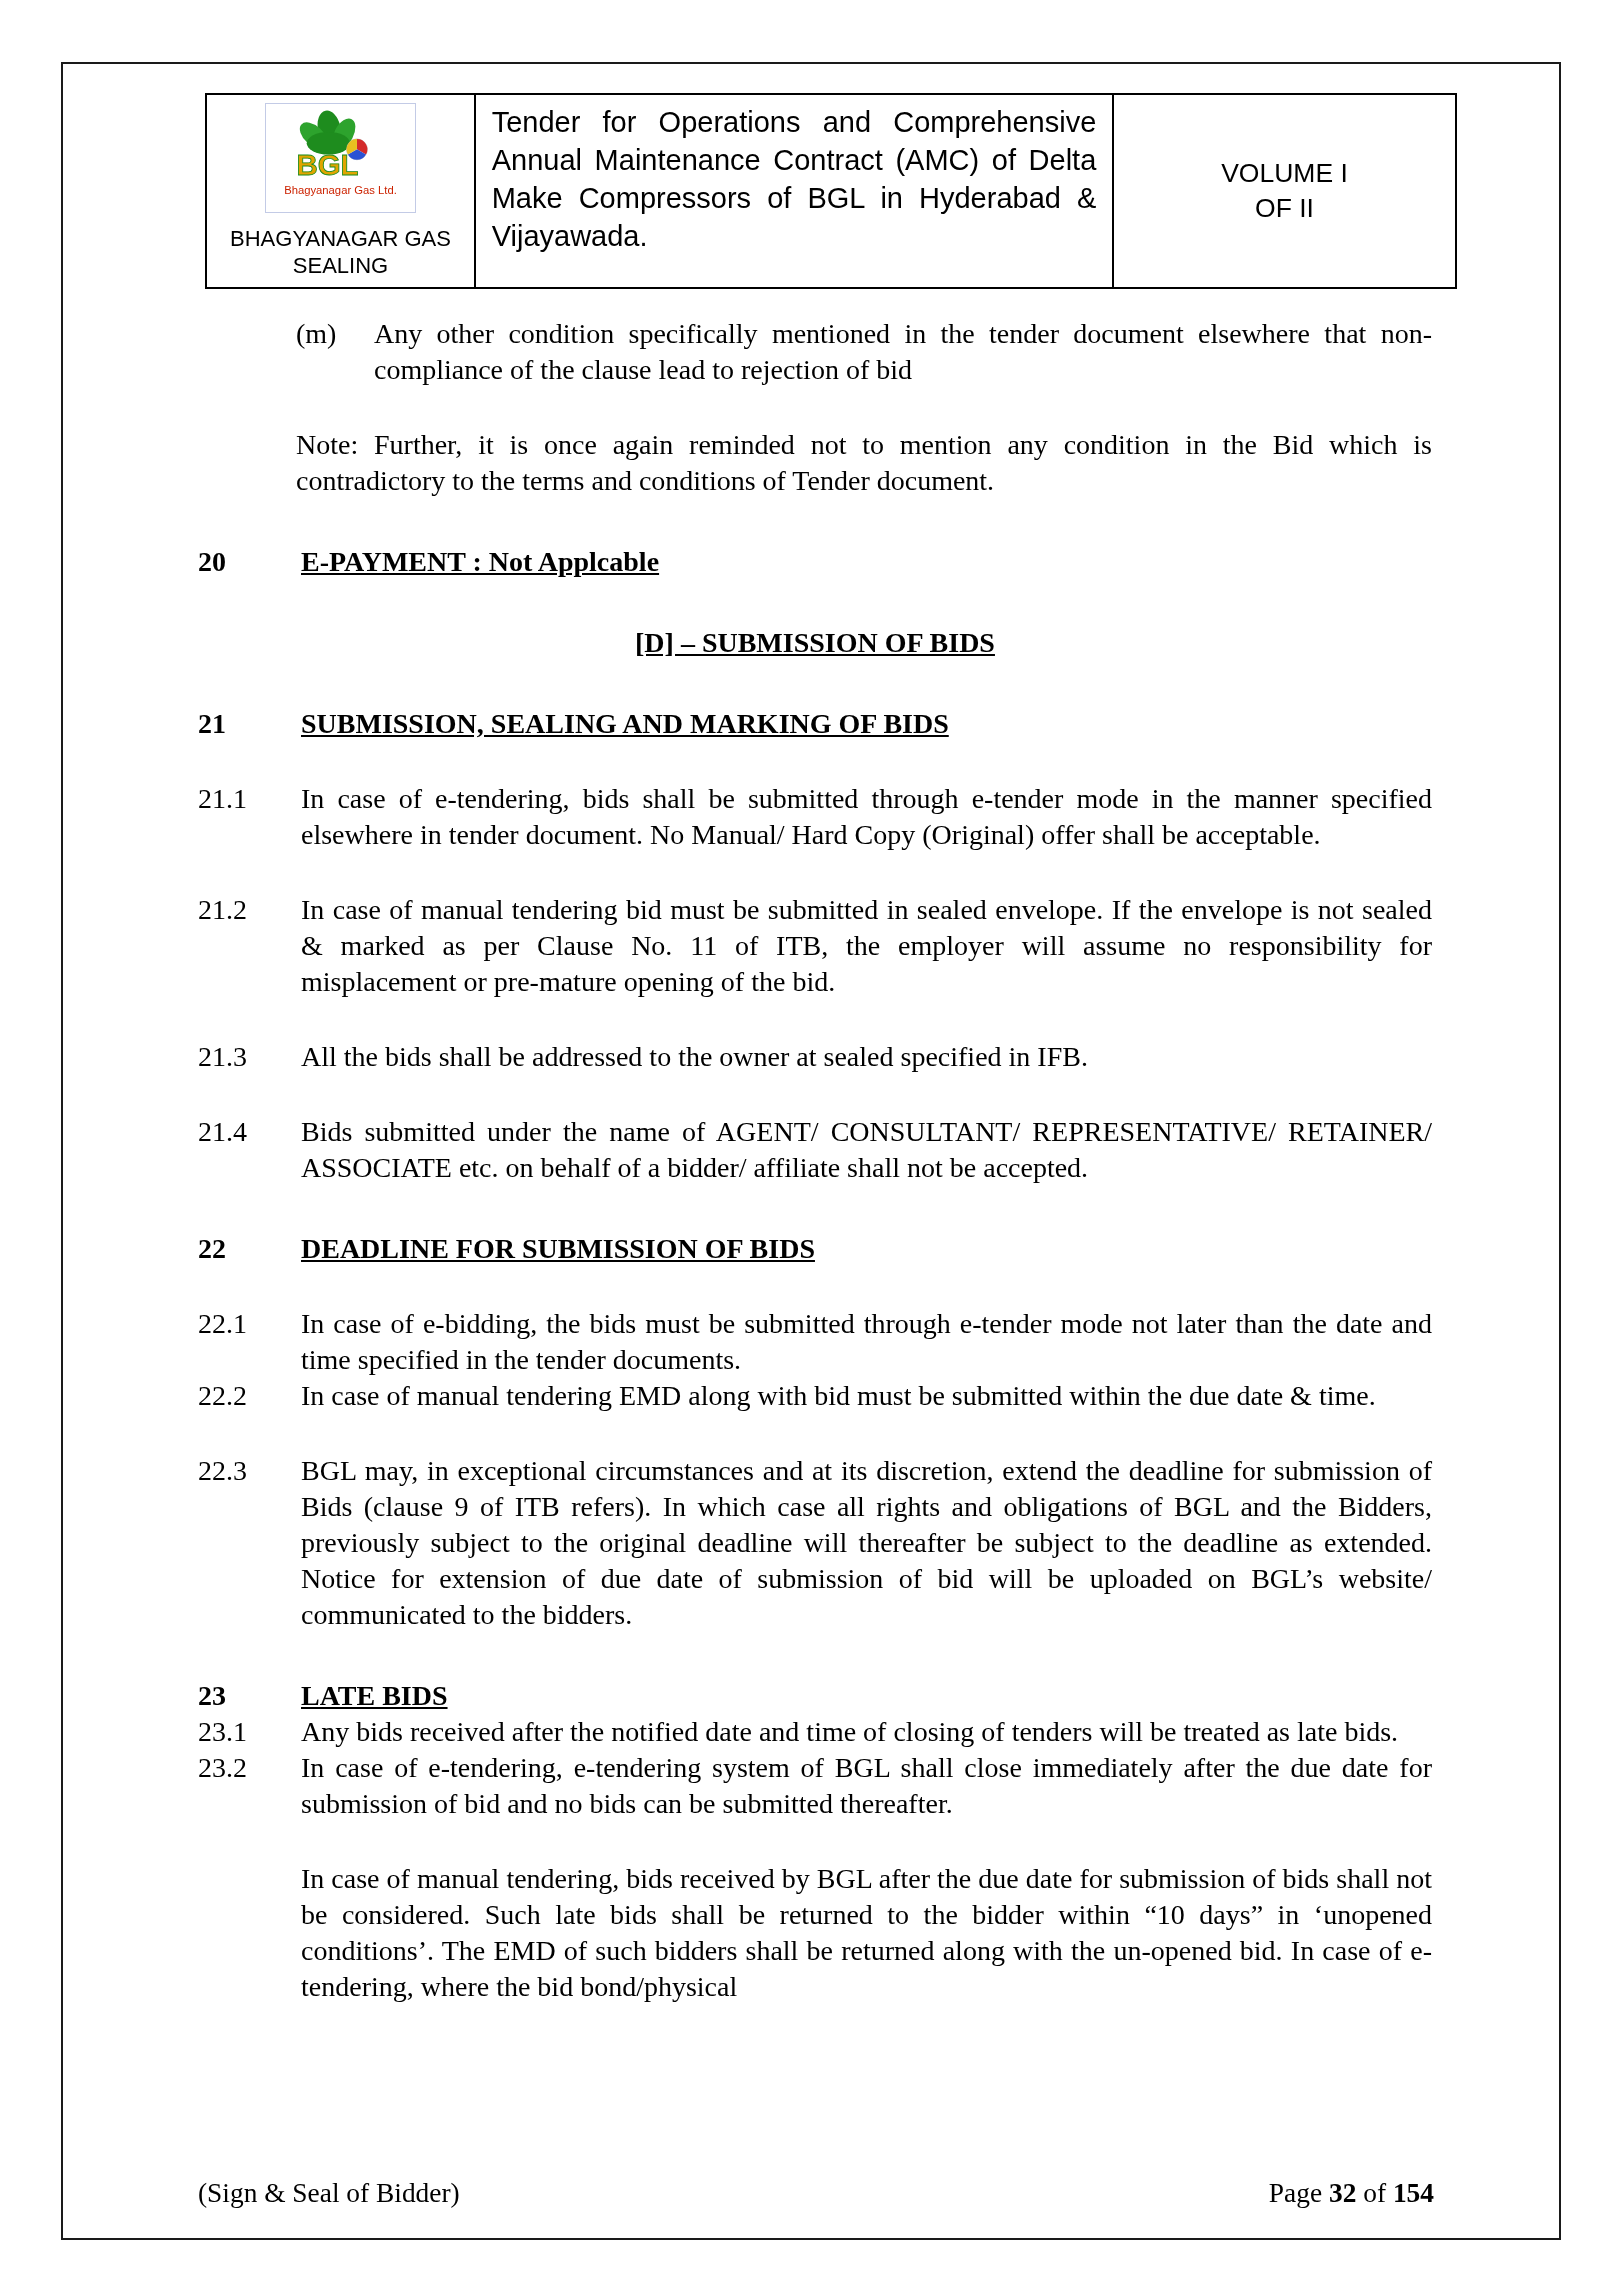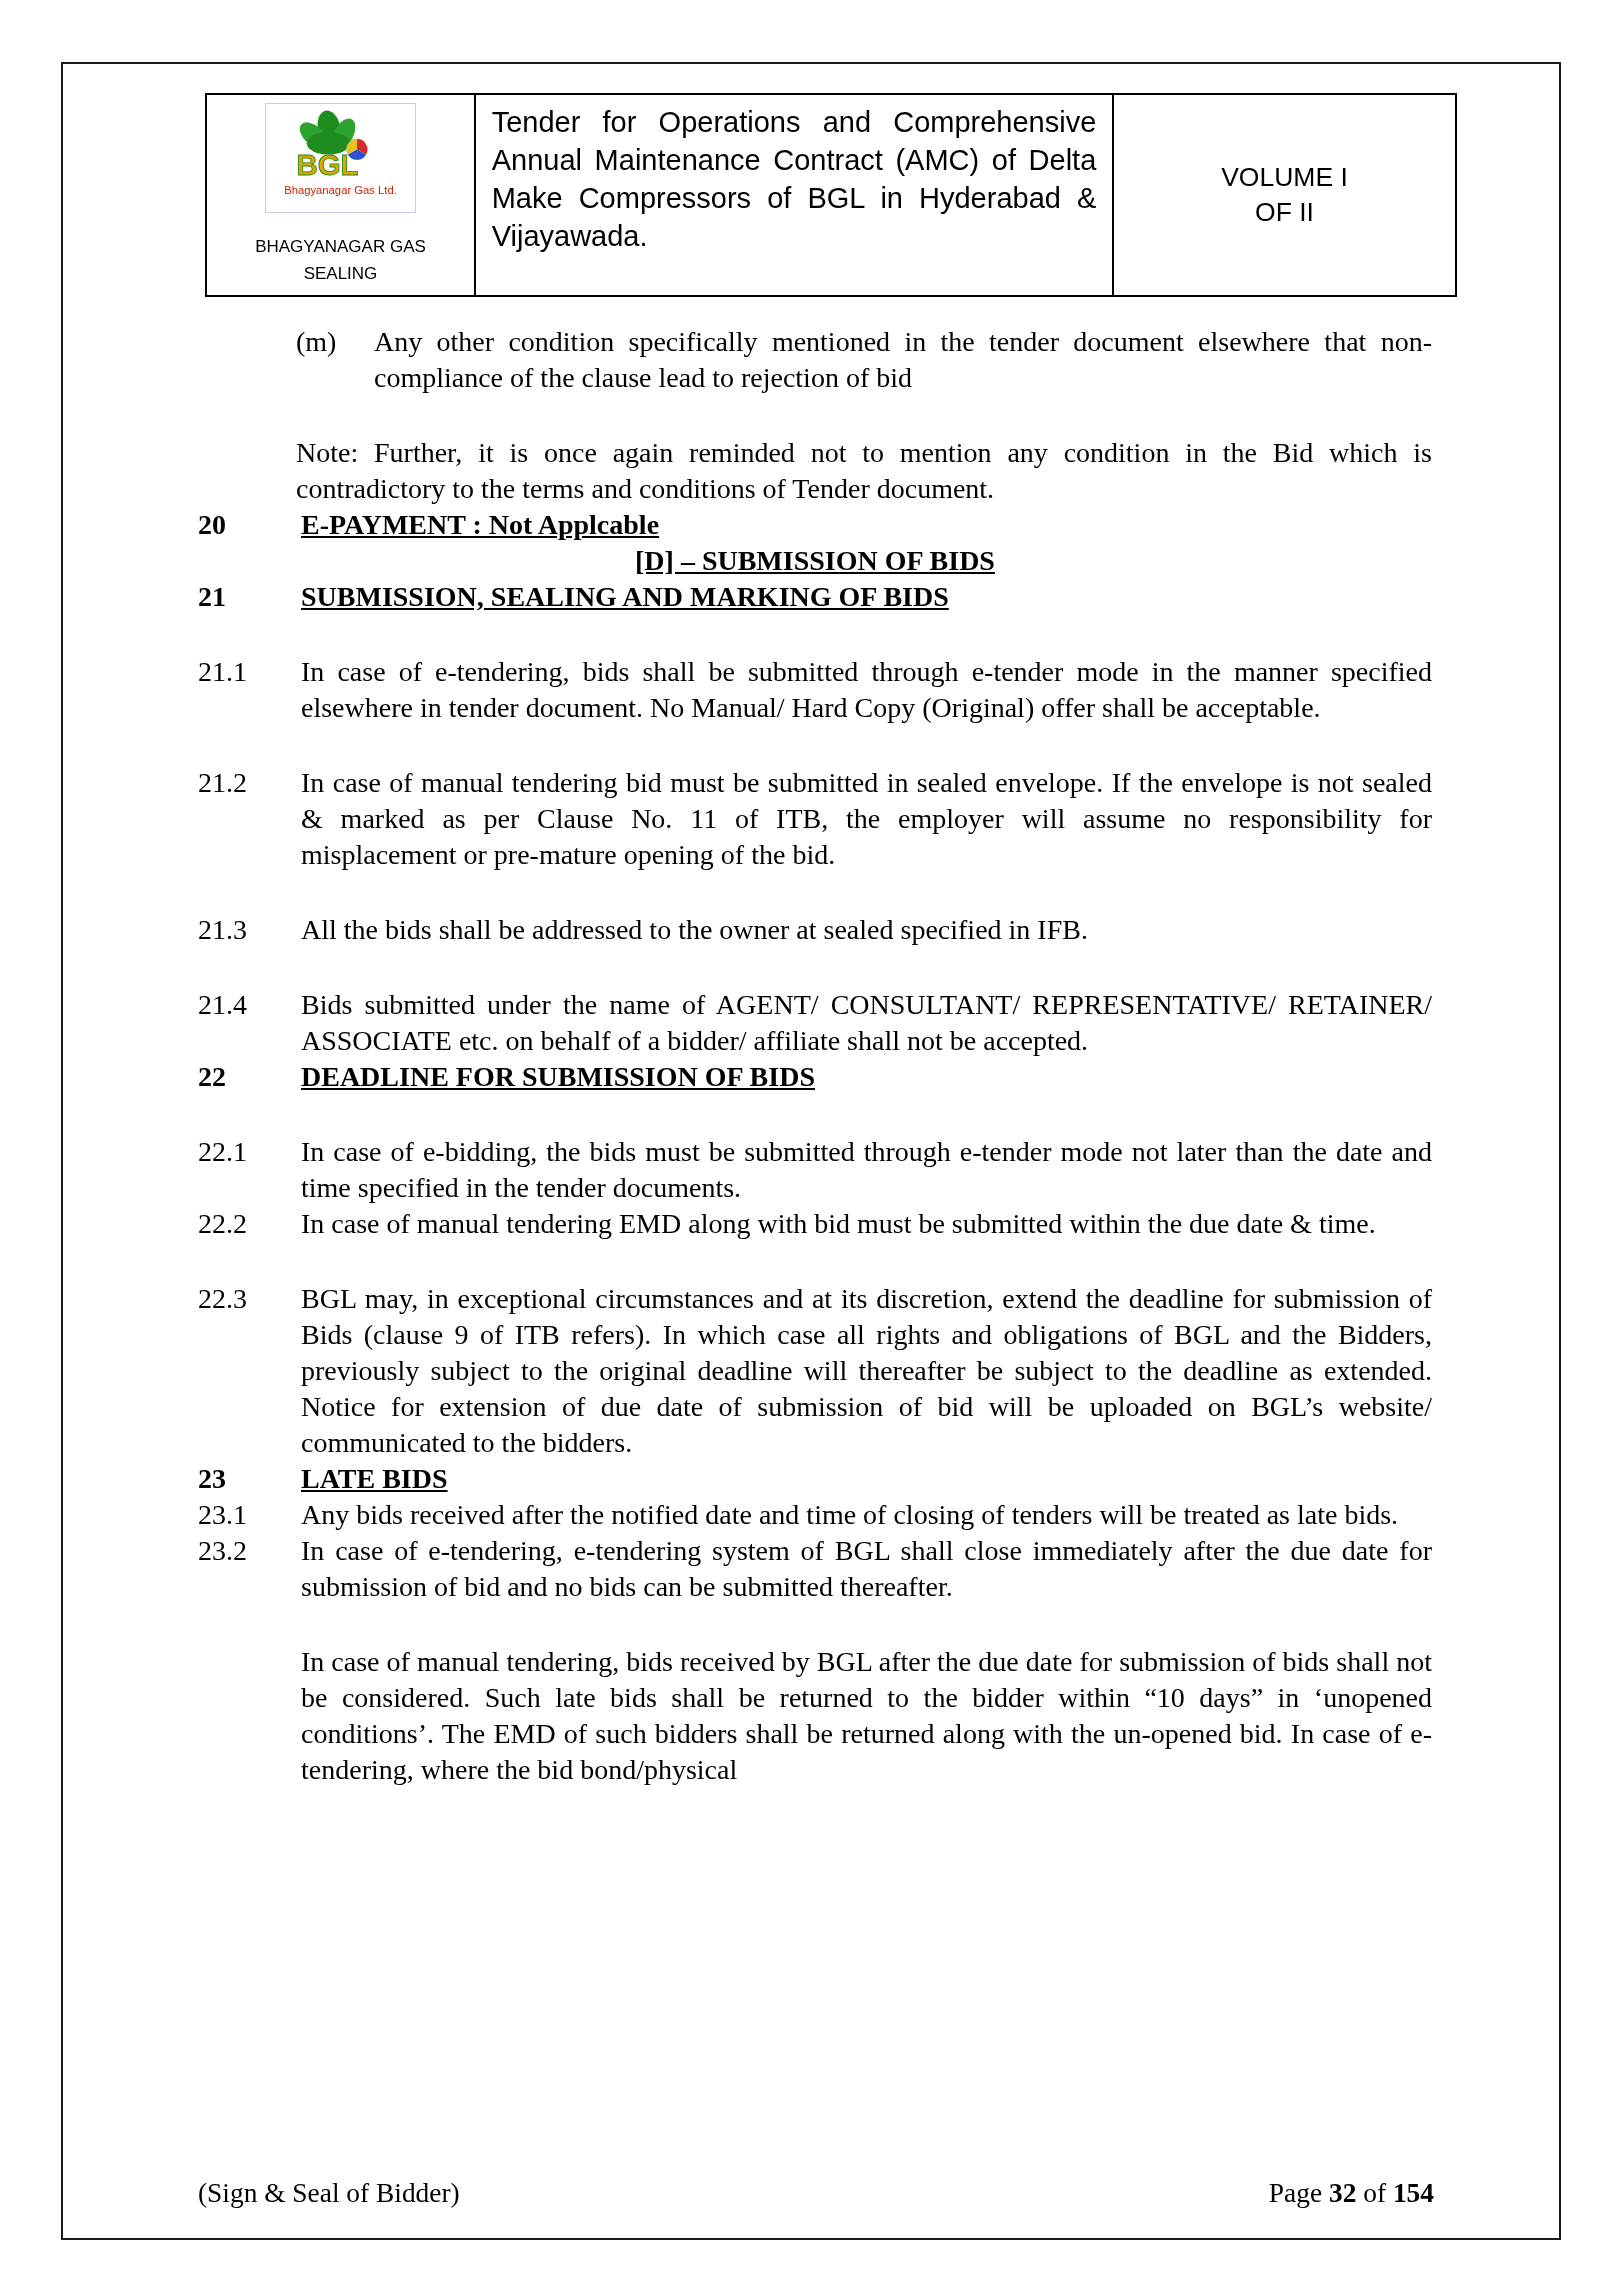--- a/index.html
+++ b/index.html
@@ -30,22 +30,22 @@
     padding:7.8px 5.9px;
   }
   .logo-box {
     border:1px solid #c3cbe6;
     padding:2px 5.9px;
     background:#fff;
   }
   .logo-art { width:137px; height:104px; display:block; font-family:"Liberation Sans", sans-serif; }
   .company-name {
     font-family:"Liberation Sans", sans-serif;
-    font-size:17px; line-height:27.4px;
-    text-align:center; margin-top:20px;
+    font-size:22px; line-height:27.4px;
+    text-align:center; margin-top:12px;
   }
   .title-cell {
     width:640px; flex:none;
     border-left:2px solid #000;
     border-right:2px solid #000;
     padding:7.8px 15.7px 5.9px 15.7px;
     font-family:"Liberation Sans", sans-serif;
     font-size:29px; line-height:38px;
   }
   .title-main { text-align:justify; }
@@ -70,21 +70,21 @@
   .sec-row .num { font-weight:bold; }
   .sec-row .title { font-weight:bold; text-decoration:underline; }
   .m-row { margin-left:98px; }
   .m-row .num { width:78px; flex:none; }
   .note-para { margin-left:98px; text-align:justify; }
   .closing-para { margin-left:103px; text-align:justify; }
   .center-head {
     text-align:center; font-weight:bold; text-decoration:underline;
   }
   .mt40 { margin-top:39px; }
-  .mt46 { }
+  .mt46 { margin-top:45px; }
   .mt0  { margin-top:0; }
   
   .footer {
     position:absolute; left:135px; right:125px; bottom:29px;
     display:flex; justify-content:space-between; align-items:baseline;
     font-size:27.4px;
     gap:28px;
   }
   .b { font-weight:bold; }
 </style>

